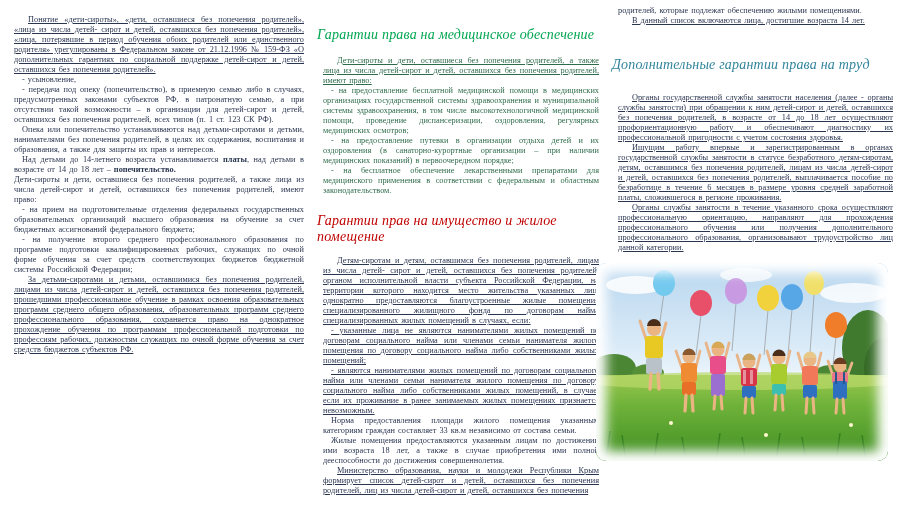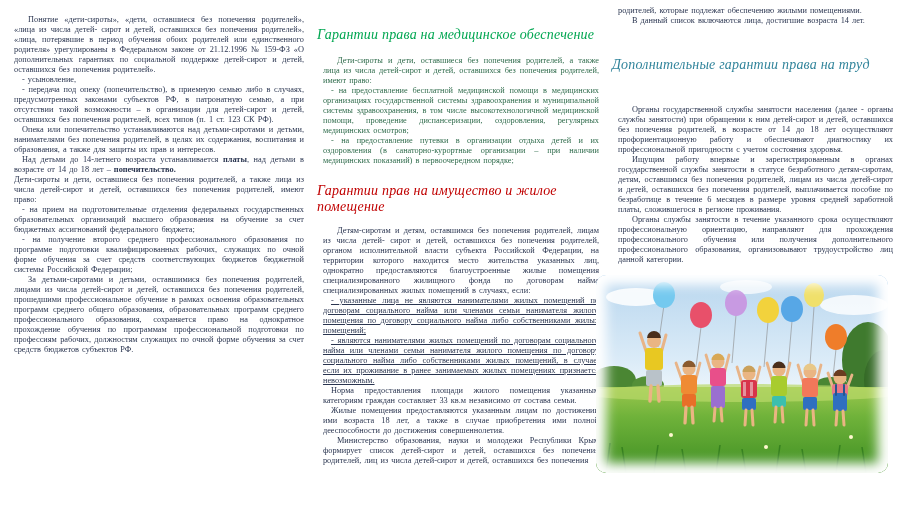--- a/index.html
+++ b/index.html
@@ -4,36 +4,36 @@
 <style>
   html,body{margin:0;padding:0;background:#fff;}
   .page{position:relative;width:900px;height:506px;background:#ffffff;overflow:hidden;
         font-family:"Liberation Serif", serif;}
   .cols{display:flex;gap:13px;padding:6px 7px 0 8px;}
   .col-left{width:297px;}
   .col-mid{width:283px;}
   .col-right{width:282px;}
   p{margin:0;font-size:8.3px;line-height:10px;text-align:justify;color:#2a3550;
     word-spacing:1px;padding-left:6px;}
-  .ind{text-indent:14px;}
+  .ind{text-indent:14px;text-decoration:underline;}
   .li{text-indent:8px;}
   .gap{margin-top:9px;}
   h2{font-size:14px;font-weight:normal;font-style:italic;text-align:left;margin:0;
      letter-spacing:.2px;}
   .red{color:#c00000;}
   .green{color:#00a651;}
   .steel{color:#31849b;}
   .greenbody{color:#2e6b4b;}
   .link{color:#2e58a6;font-weight:bold;text-decoration:underline;cursor:pointer;}
   .b{font-weight:bold;}
   .u-block{text-decoration:underline;}
   .h-edu{margin-top:8px;margin-bottom:3px;}
   .h-med{margin-top:21px;margin-bottom:13px;}
   .h-hous{margin-top:17px;margin-bottom:11px;}
-  .h-lab{margin-top:31px;margin-bottom:32px;}
+  .h-lab{margin-top:31px;margin-bottom:20px;}
   .photo{position:relative;width:292px;height:198px;margin:10px 0 0 -16px;
          border-radius:10px;overflow:hidden;}
   .photo::after{content:"";position:absolute;inset:0;border-radius:10px;
          box-shadow:inset 0 0 12px 10px #ffffff;pointer-events:none;}
   .photo svg{display:block;}
 </style>
 </head>
 <body>
 
 <div class="page">
@@ -49,20 +49,21 @@
       <p class="li">- на прием на подготовительные отделения федеральных государственных образовательных организаций высшего образования на обучение за счет бюджетных ассигнований федерального бюджета;</p>
       <p class="li">- на получение второго среднего профессионального образования по программе подготовки квалифицированных рабочих, служащих по очной форме обучения за счет средств соответствующих бюджетов бюджетной системы Российской Федерации;</p>
       <p class="ind">За детьми-сиротами и детьми, оставшимися без попечения родителей, лицами из числа детей-сирот и детей, оставшихся без попечения родителей, прошедшими профессиональное обучение в рамках освоения образовательных программ среднего общего образования, образовательных программ среднего профессионального образования, сохраняется право на однократное прохождение обучения по программам профессиональной подготовки по профессиям рабочих, должностям служащих по очной форме обучения за счет средств бюджетов субъектов РФ.</p>
     </div>
 
     <div class="col-mid">
       <h2 class="green h-med">Гарантии права на медицинское обеспечение</h2>
       <p class="ind greenbody">Дети-сироты и дети, оставшиеся без попечения родителей, а также лица из числа детей-сирот и детей, оставшихся без попечения родителей, имеют право:</p>
       <p class="li greenbody">- на предоставление бесплатной медицинской помощи в медицинских организациях государственной системы здравоохранения и муниципальной системы здравоохранения, в том числе высокотехнологичной медицинской помощи, проведение диспансеризации, оздоровления, регулярных медицинских осмотров;</p>
       <p class="li greenbody">- на предоставление путевки в организации отдыха детей и их оздоровления (в санаторно-курортные организации – при наличии медицинских показаний) в первоочередном порядке;</p>
+      <p class="li greenbody">- на бесплатное обеспечение лекарственными препаратами для медицинского применения в соответствии с федеральным и областным законодательством.</p>
       <h2 class="red h-hous">Гарантии прав на имущество и жилое помещение</h2>
       <p class="ind">Детям-сиротам и детям, оставшимся без попечения родителей, лицам из числа детей- сирот и детей, оставшихся без попечения родителей, органом исполнительной власти субъекта Российской Федерации, на территории которого находится место жительства указанных лиц, однократно предоставляются благоустроенные жилые помещения специализированного жилищного фонда по договорам найма специализированных жилых помещений в случаях, если:</p>
       <p class="li u-block">- указанные лица  не являются нанимателями жилых помещений по договорам социального найма или членами семьи нанимателя жилого помещения по договору социального найма либо собственниками жилых помещений;</p>
       <p class="li u-block">- являются нанимателями жилых помещений по договорам социального найма или членами семьи нанимателя жилого помещения по договору социального найма либо собственниками жилых помещений, в случае, если их проживание в ранее занимаемых жилых помещениях признается невозможным.</p>
       <p class="li">Норма предоставления площади жилого помещения указанным категориям граждан составляет 33 кв.м независимо от состава семьи.</p>
       <p class="li">Жилые помещения предоставляются указанным лицам по достижении ими возраста 18 лет, а также в случае приобретения ими полной дееспособности до достижения совершеннолетия.</p>
       <p class="ind">Министерство образования, науки и молодежи Республики Крым формирует список детей-сирот и детей, оставшихся без попечения родителей, лиц из числа детей-сирот и детей, оставшихся без попечения</p>
     </div>
 
     <div class="col-right">

